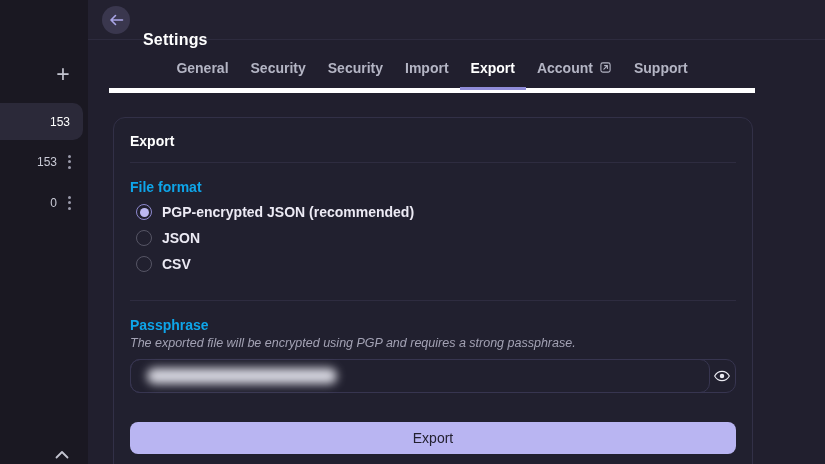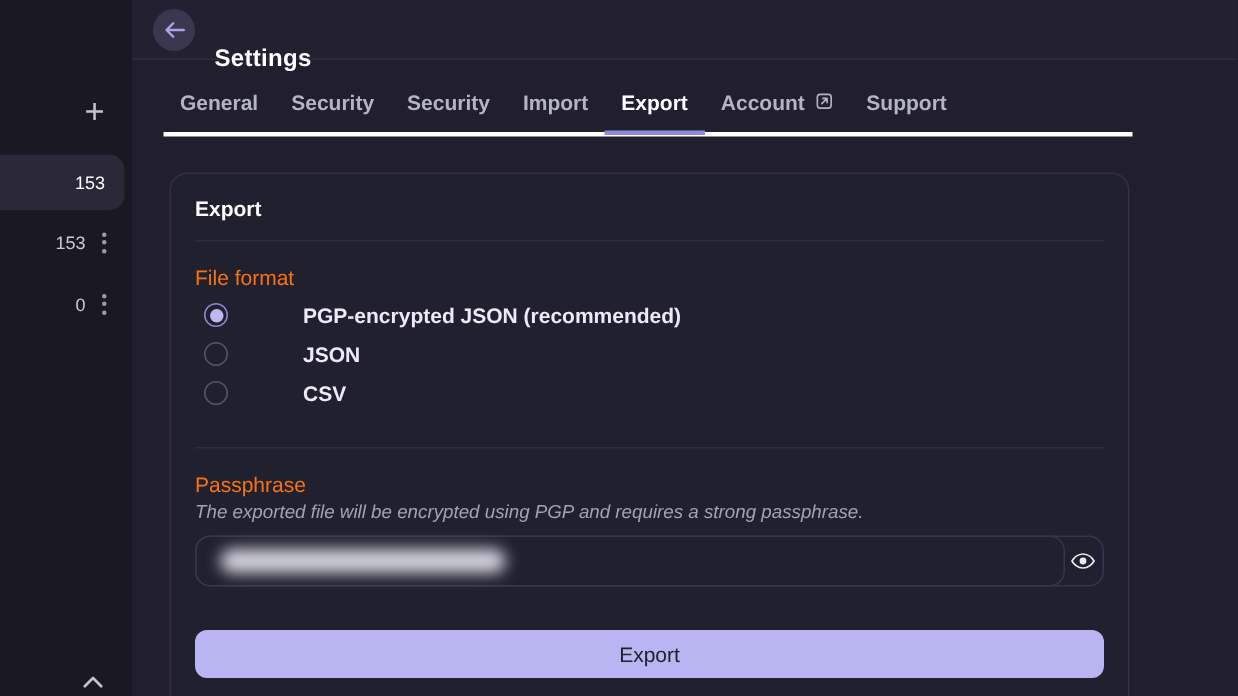--- a/index.html
+++ b/index.html
@@ -26,41 +26,41 @@
     display:flex; align-items:center; justify-content:center; cursor:pointer; }
   
   .header { position:absolute; left:88px; top:0; right:0; height:40px;
     background:#232130; border-bottom:1px solid #2d2b3e;
     display:flex; align-items:center; padding-left:14px; gap:13px; }
   .back-btn { width:28px; height:28px; border-radius:50%; background:#3a374e;
     display:flex; align-items:center; justify-content:center; cursor:pointer; flex:0 0 auto; }
   .page-title { font-size:16px; font-weight:bold; color:#ffffff; letter-spacing:.2px;margin-top:40px; }
   
   .content { position:absolute; left:113px; top:41px; width:642px; }
-  .tabbar { display:flex; margin:19px 0 0 -4px; border-bottom:3px solid #ffffff; }
+  .tabbar { display:flex; margin:19px 0 0 -4px; border-bottom:5px solid #ffffff;justify-content:center; }
   .tab { padding:0 11px 11px; font-size:14px; font-weight:600; color:#b4b5c4;
     cursor:pointer; white-space:nowrap; border-bottom:3px solid transparent;
     margin-bottom:-2px; display:flex; align-items:center; gap:6px; }
   .tab.active { color:#ffffff; font-weight:700; border-bottom-color:#8f8bd8; }
   .ext-icon { display:inline-flex; margin-top:-1px; }
   
   .card { margin-top:24px; width:640px; height:380px;
     border:1px solid #323047; border-radius:12px; background:#21202f; padding:15px 16px; }
   .card-heading { font-size:14px; font-weight:bold; color:#ffffff; }
   .divider { border:none; border-top:1px solid #2e2c40; margin:13px 0 16px; }
   .divider2 { border:none; border-top:1px solid #2e2c40; margin:28px 0 0; }
-  .field-label { font-size:14px; font-weight:normal; color:#f97316; }
+  .field-label { font-size:14px; font-weight:bold; color:#0ea5e9; }
   .radio-group { margin-top:9px; }
   .radio-row { display:flex; align-items:center; gap:10px; padding-left:6px;
     height:16px; margin-bottom:10px; cursor:pointer; }
   .radio { width:16px; height:16px; border-radius:50%; border:1.5px solid #565565;
     flex:0 0 auto; display:flex; align-items:center; justify-content:center; }
   .radio.checked { border-color:#8d88ce; }
   .radio.checked::after { content:""; width:9px; height:9px; border-radius:50%; background:#bcb8f2; }
-  .radio-label { font-size:14px; font-weight:600; color:#eceaf4;margin-left:40px; }
+  .radio-label { font-size:14px; font-weight:600; color:#eceaf4; }
   .pass-label { margin-top:16px; }
   .help-text { margin-top:3px; font-size:12.5px; font-style:italic; color:#a3a2b4; }
   .input-group { position:relative; margin-top:9px; height:34px; width:606px;
     border:1px solid #373550; border-radius:10px; }
   .pw-input { position:absolute; left:-1px; top:-1px; bottom:-1px; width:580px;
     border:1px solid #373550; border-radius:10px; cursor:text; }
   .blur-blob { position:absolute; left:16px; top:8px; width:190px; height:16px;
     border-radius:8px; background:#e9e9f2; opacity:.9; filter:blur(5px); }
   .eye-btn { position:absolute; right:0; top:0; bottom:0; width:27px;
     display:flex; align-items:center; justify-content:center; cursor:pointer; }

